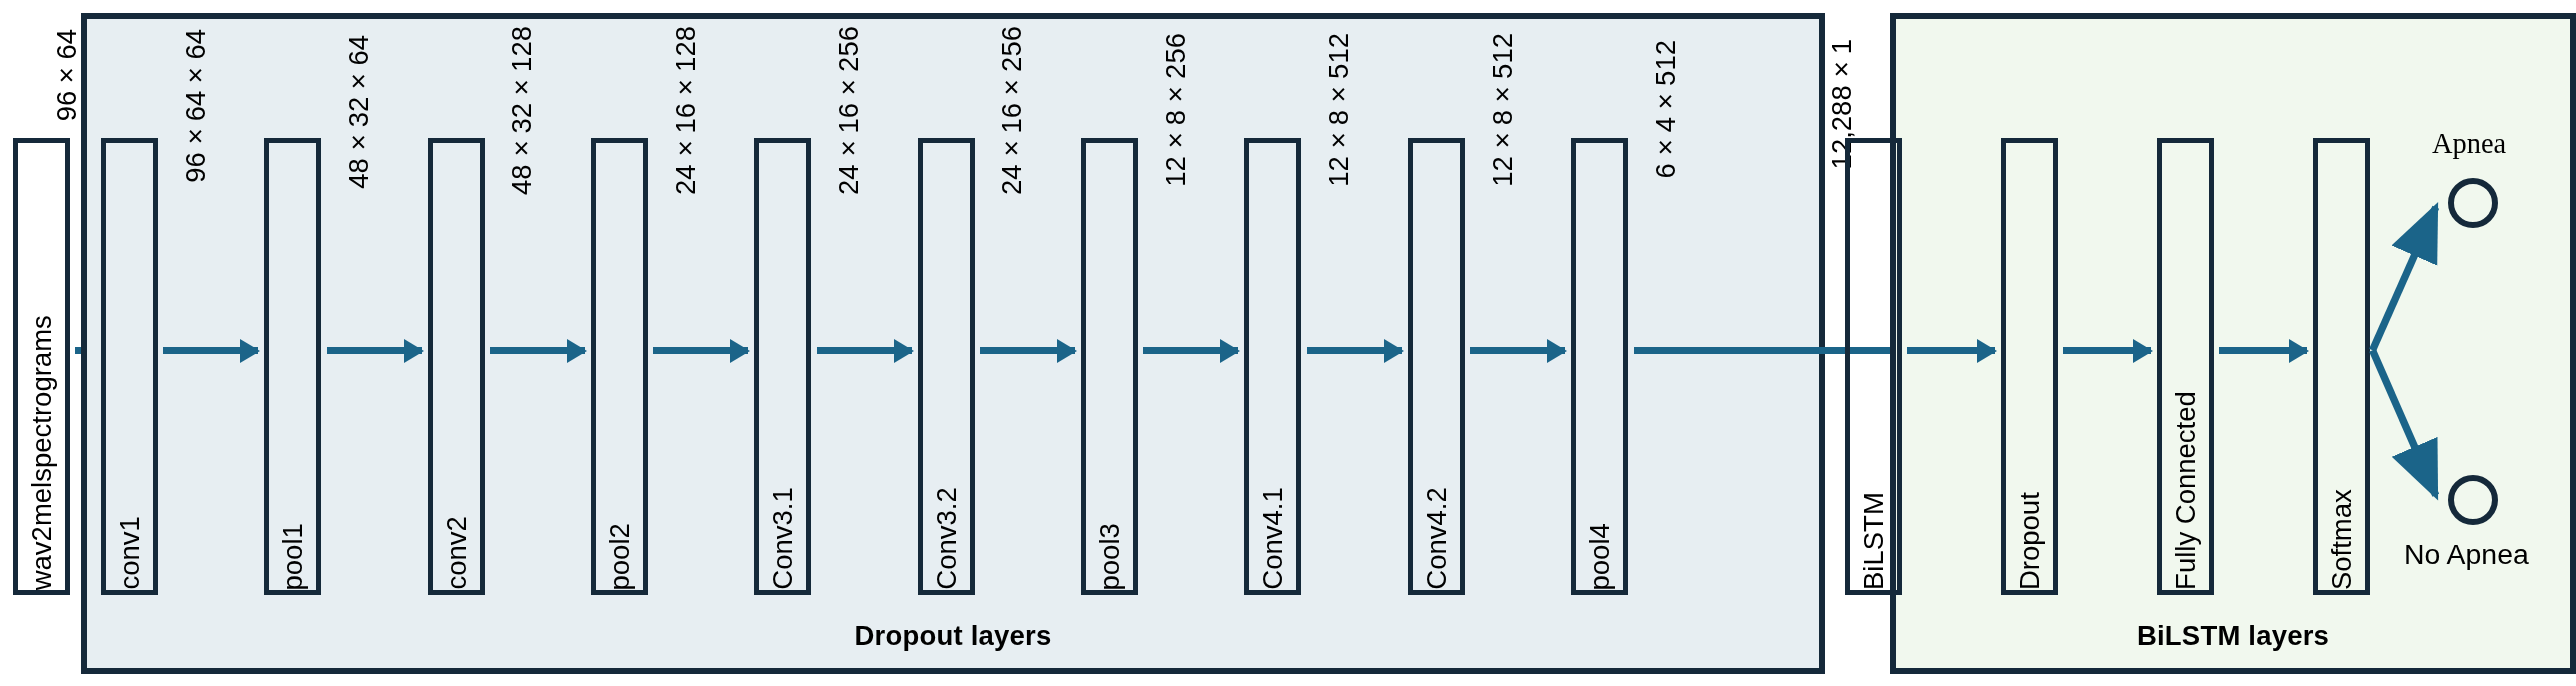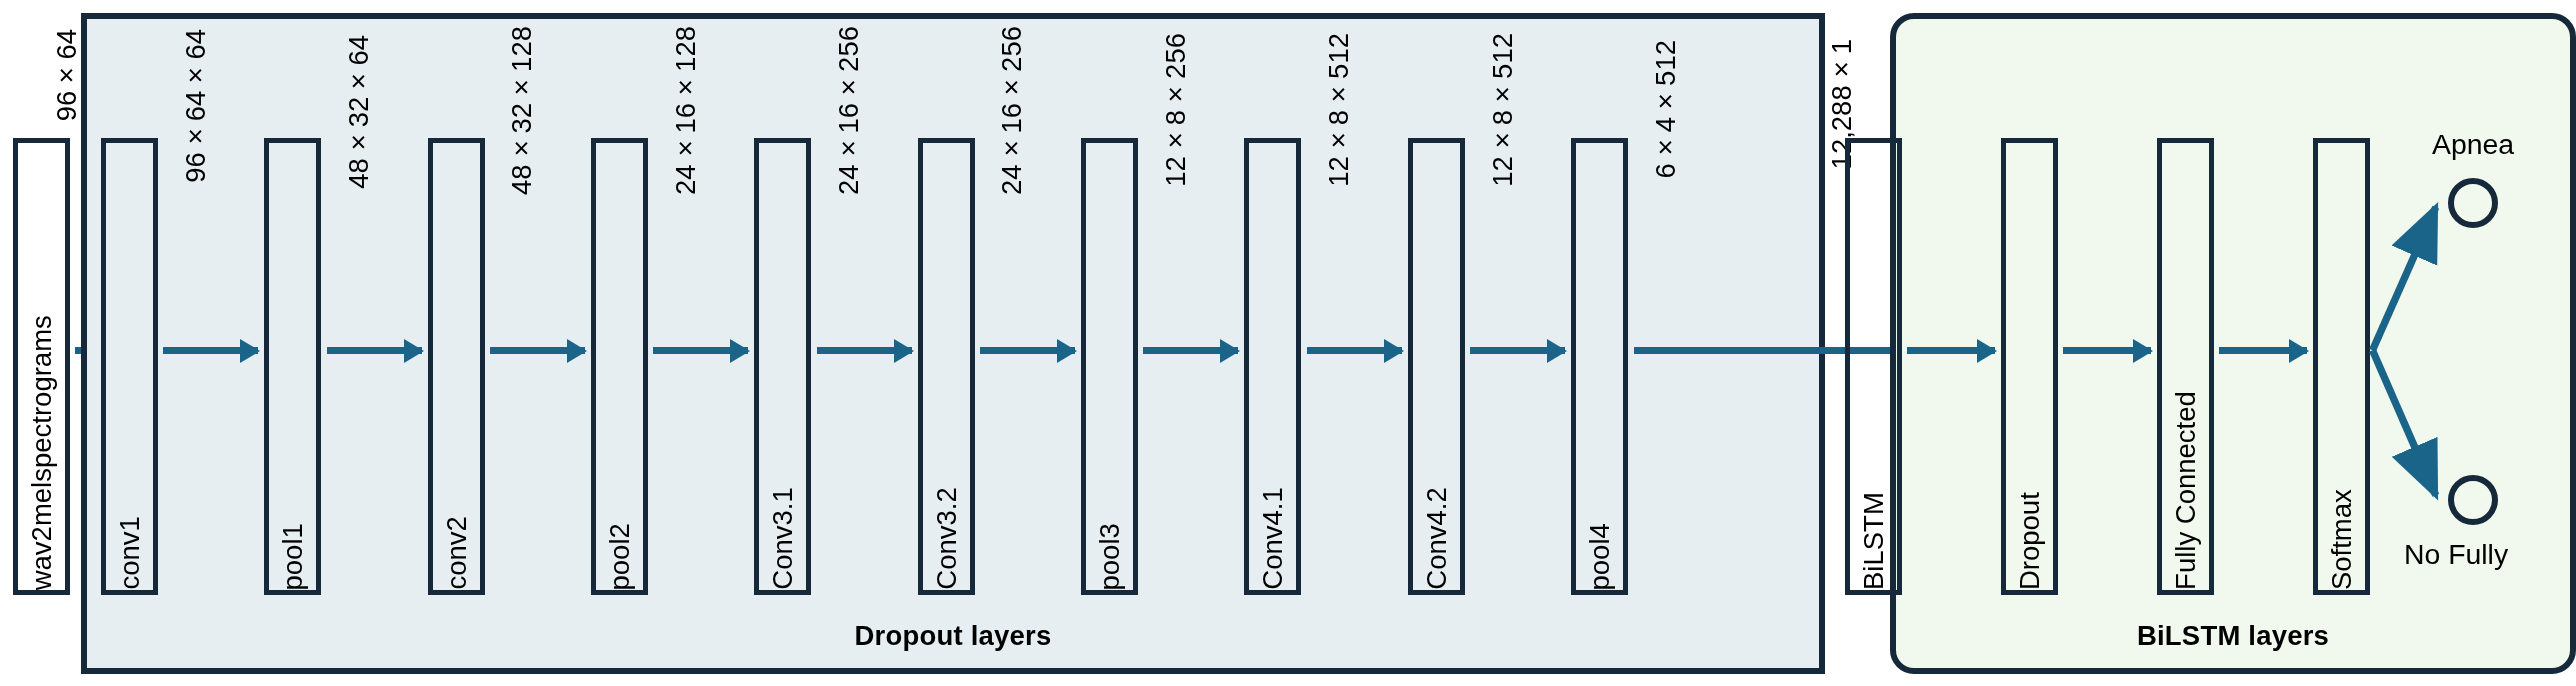--- a/index.html
+++ b/index.html
@@ -9,21 +9,21 @@
   }
   #stage{position:absolute;left:0;top:0;width:2576px;height:686px;}
 
   
   .group{
     position:absolute;
     border:6.4px solid #15293a;
     box-sizing:border-box;
   }
   #vggish-group{ left:81px;  top:13px; width:1744px; height:661px; background:#e7eef2; }
-  #bilstm-group{ left:1890px;top:13px; width:686px;  height:661px; background:#f1f8ee;border-radius:24px; }
+  #bilstm-group{ left:1890px;top:13px; width:686px;  height:661px; background:#f1f8ee; }
 
   .group-caption{
     position:absolute;
     bottom:16.5px;left:0;width:100%;
     text-align:center;
     font-size:27.5px;font-weight:bold;color:#000000;
     letter-spacing:0.2px;
   }
 
   
@@ -233,19 +233,19 @@
     <defs>
       <marker id="ah" markerWidth="9" markerHeight="9" refX="7.2" refY="3.4" orient="auto" markerUnits="strokeWidth">
         <path d="M0,0 L8,3.4 L0,6.8 z" fill="#1b6489"></path>
       </marker>
     </defs>
     <line x1="2586" y1="382" x2="2655" y2="226" stroke="#1b6489" stroke-width="8" marker-end="url(#ah)"></line>
     <line x1="2586" y1="382" x2="2655" y2="540" stroke="#1b6489" stroke-width="8" marker-end="url(#ah)"></line>
   </svg>
 
   <div class="node" style="left:2448px; top:178px;"></div>
-  <div class="node-label" style="left:2432px; top:128px;">Apnea</div>
+  <div class="node-label" style="left:2432px; top:128px;font-family:Liberation Serif, serif;">Apnea</div>
 
   <div class="node" style="left:2448px; top:475px;"></div>
-  <div class="node-label" style="left:2404px; top:538px;">No Fully</div>
+  <div class="node-label" style="left:2404px; top:538px;">No Apnea</div>
 
 </div>
 
 
 </body></html>

